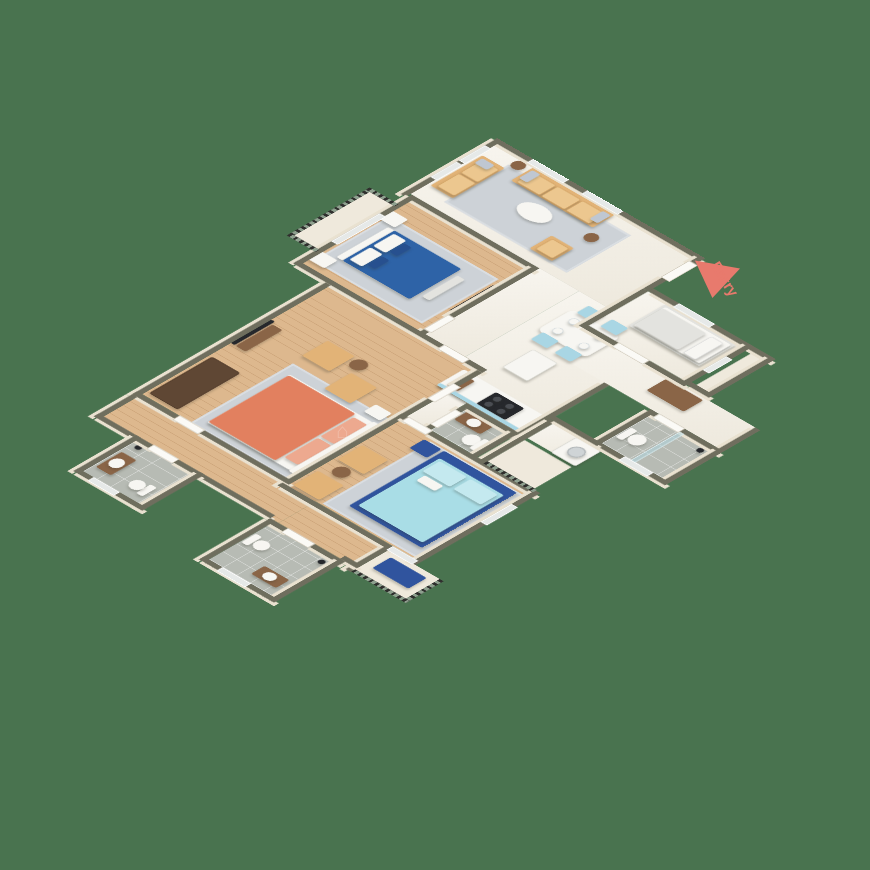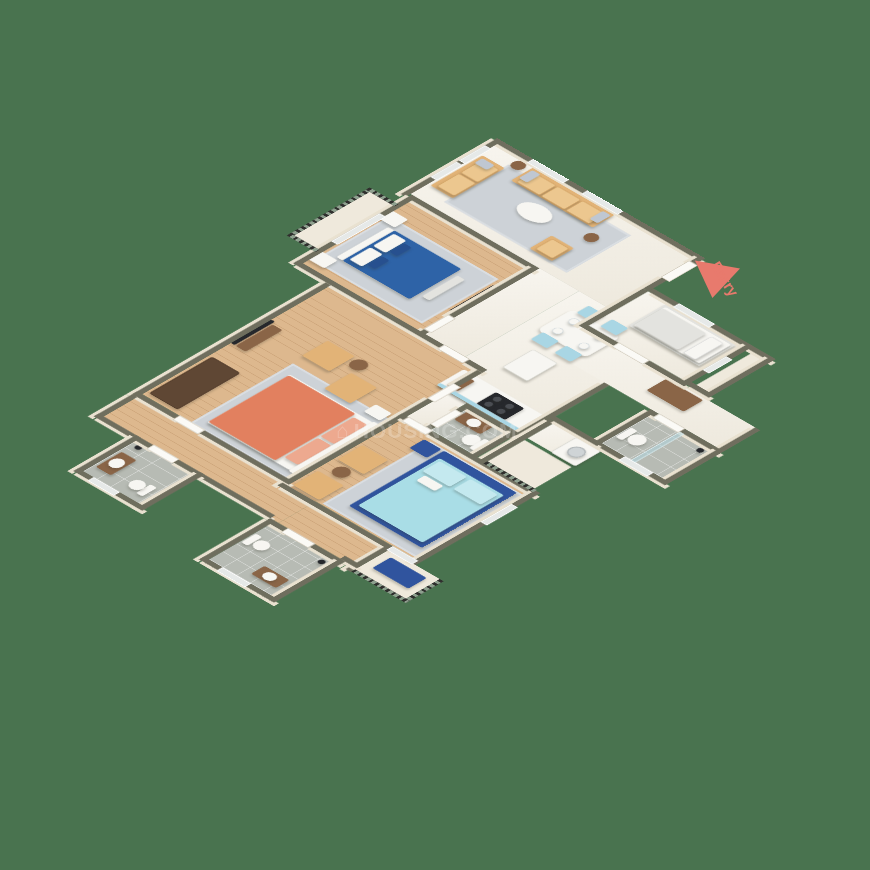--- a/index.html
+++ b/index.html
@@ -263,17 +263,16 @@
     <div class="ab wh" style="left:458px;top:715px;width:53px;height:8px;"></div>
     <div class="ab door" style="left:418px;top:714px;width:42px;height:10px;"></div>
     <div class="ab wv" style="left:390px;top:715px;width:8px;height:115px;"></div>
     <div class="ab wv" style="left:503px;top:715px;width:8px;height:115px;"></div>
     <div class="ab wh" style="left:390px;top:822px;width:121px;height:8px;"></div>
     <div class="ab win" style="left:420px;top:822px;width:44px;height:8px;"></div>
   </div>
 
   <div class="watermark">
     <span>⌂</span>
-    <span>HOUSING.COM</span>
   </div>
   <div class="entry-tri"></div>
   <div class="entry-label">Entry</div>
 </div>
 
 </body></html>

